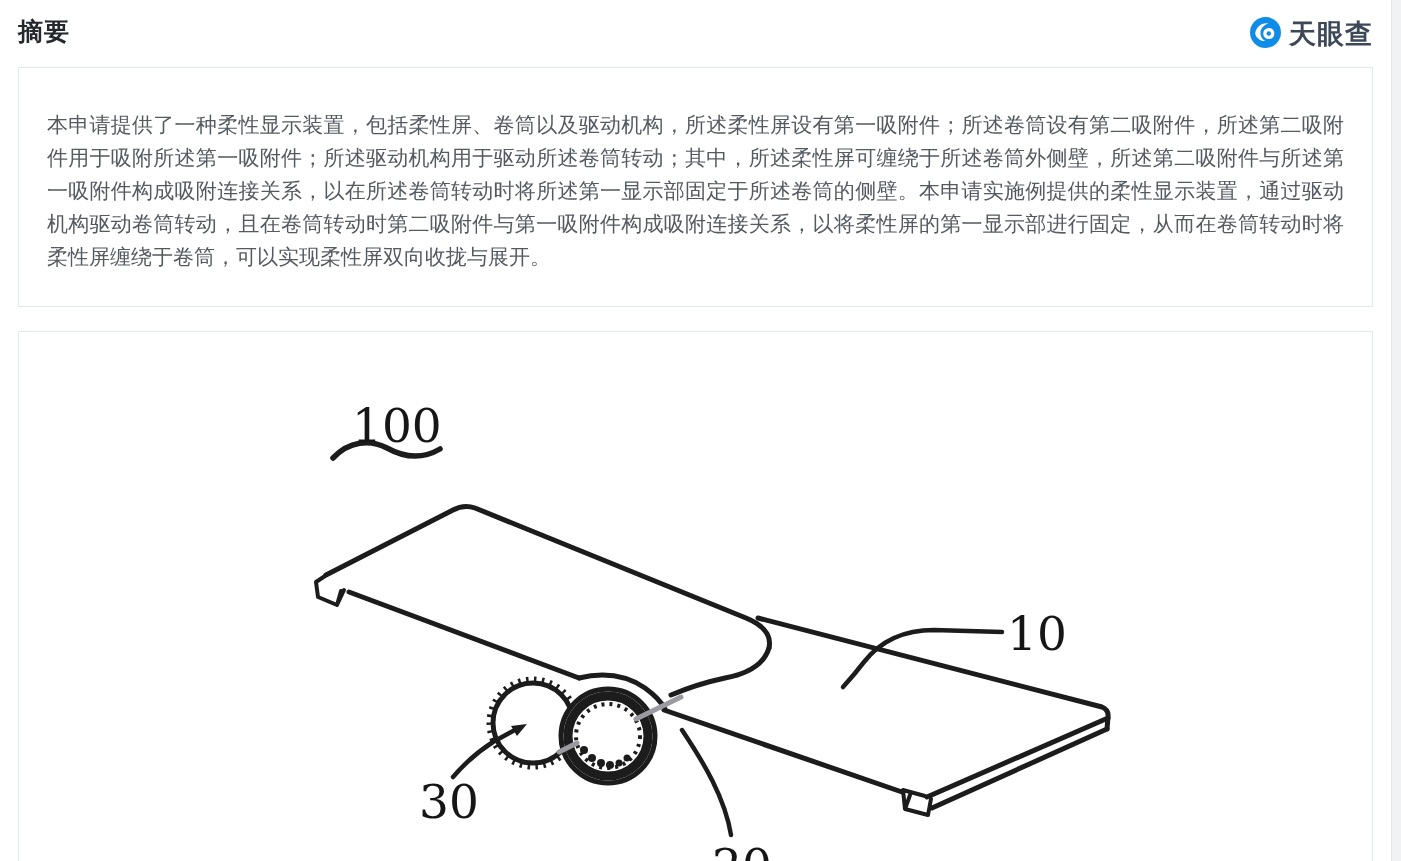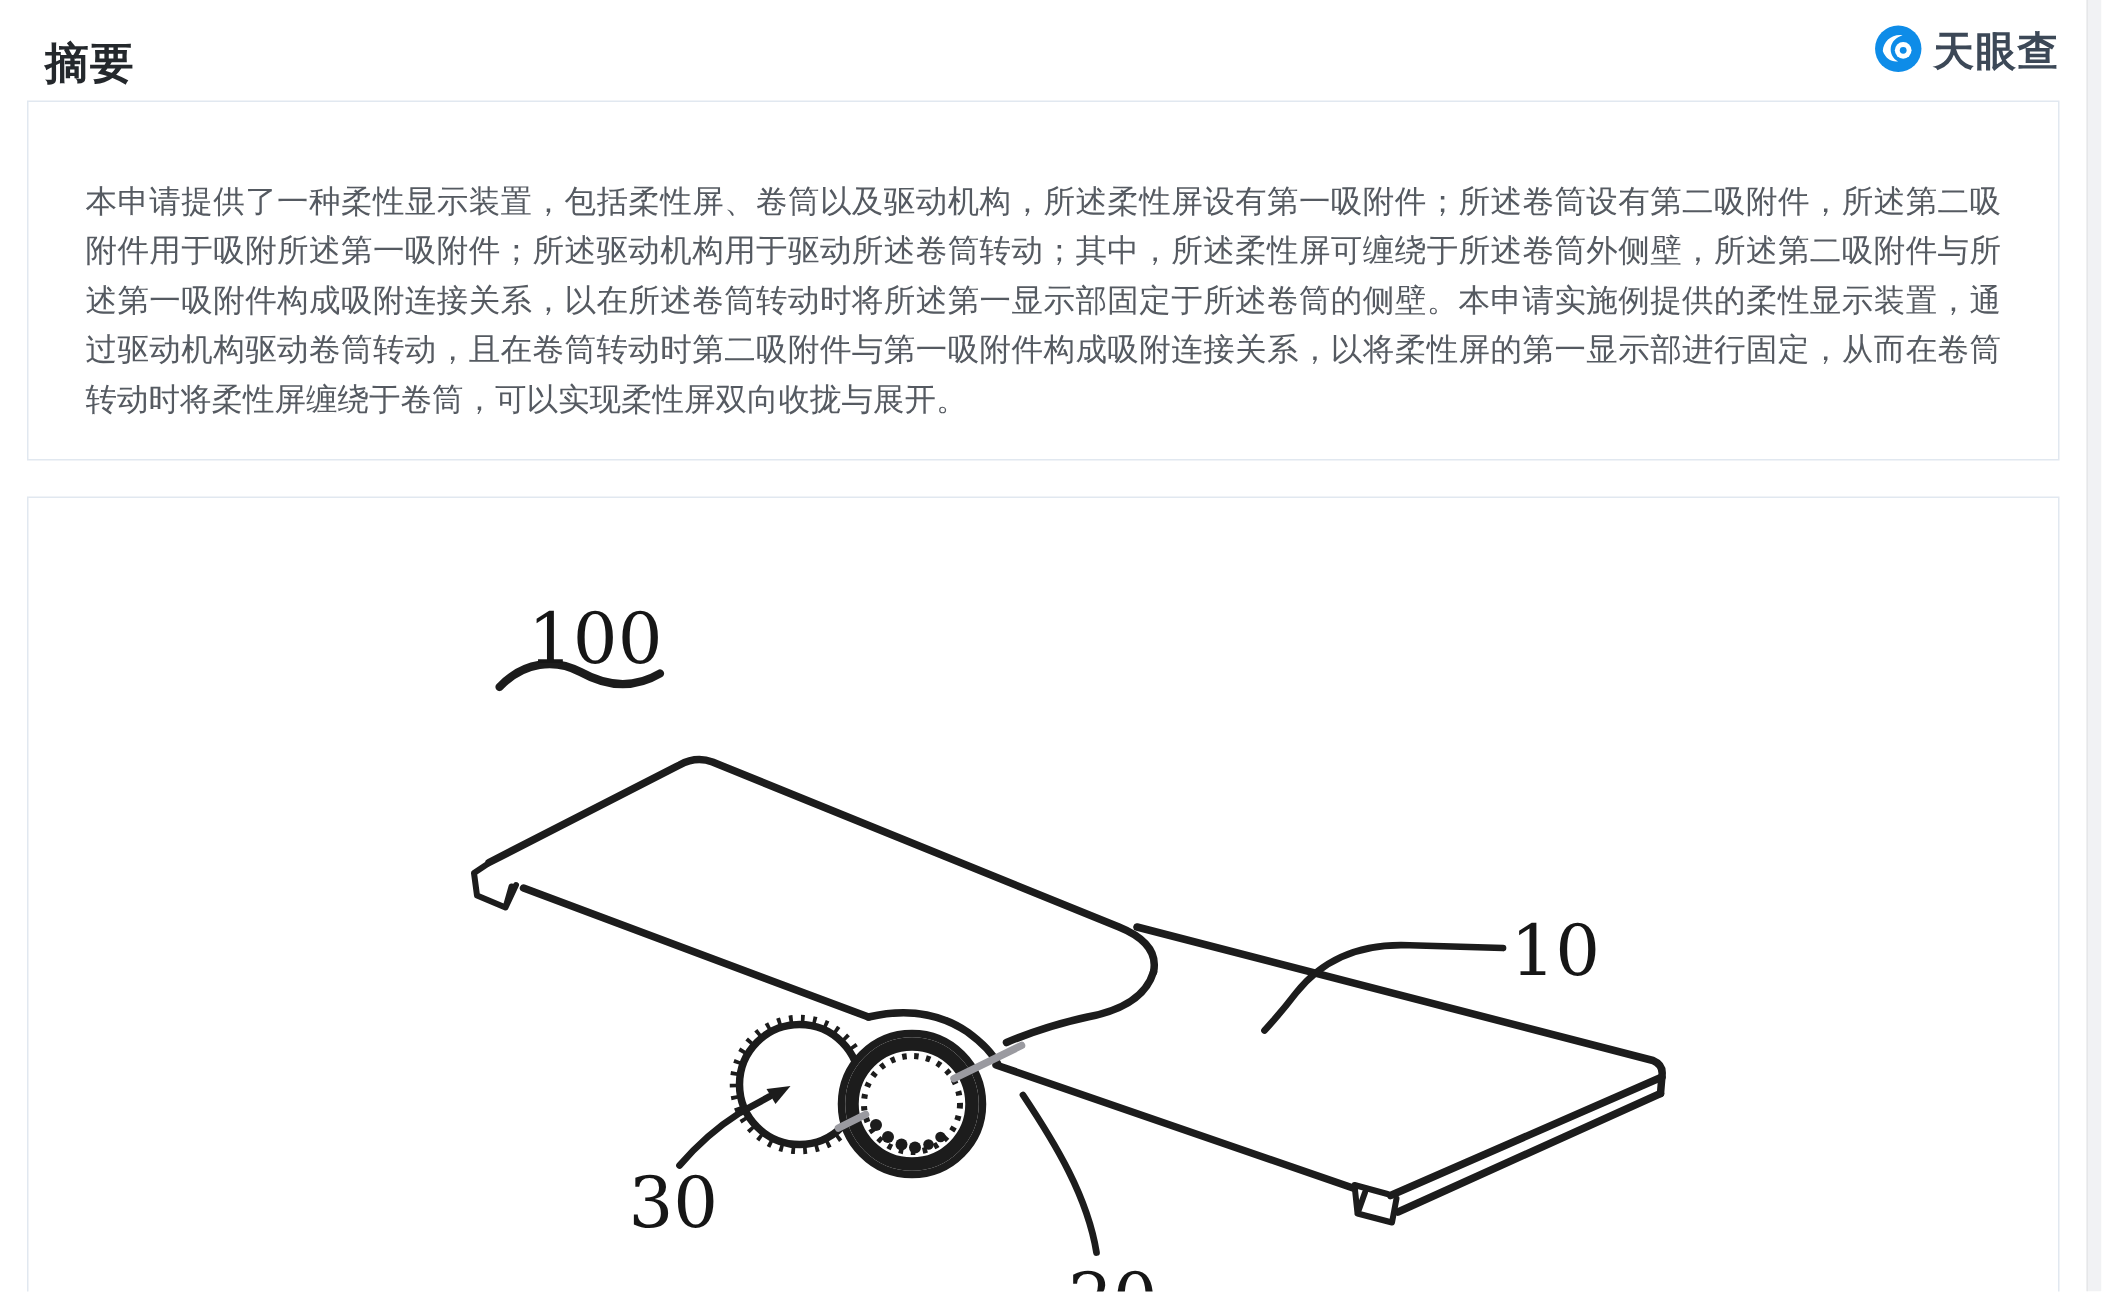--- a/index.html
+++ b/index.html
@@ -12,22 +12,22 @@
     position: relative;
   }
   .page-header {
     display: flex;
     justify-content: space-between;
     align-items: flex-start;
     padding: 14px 28px 0 18px;
     height: 67px;
   }
   .section-title {
-    margin: 12px;
-    font-size: 29px;
+    margin: 0;
+    font-size: 25px;
     line-height: 34px;
     font-weight: 700;
     color: #24282c;
     letter-spacing: 1px;
   }
   .brand-logo {
     display: flex;
     align-items: flex-start;
     gap: 7px;
     margin-top: 2px;
@@ -44,21 +44,21 @@
     margin-left: 18px;
     width: 1355px;
     border: 1px solid #e1e8f0;
     background: #fff;
   }
   .card-abstract {
     height: 240px;
     padding: 34px 22px;
   }
   .abstract-text {
-    margin: 16px;
+    margin: 6px;
     font-size: 21px;
     line-height: 33px;
     color: #555a61;
     text-align: justify;
     text-justify: inter-ideograph;
   }
   .card-figure {
     margin-top: 24px;
     height: 618px;
     position: relative;

